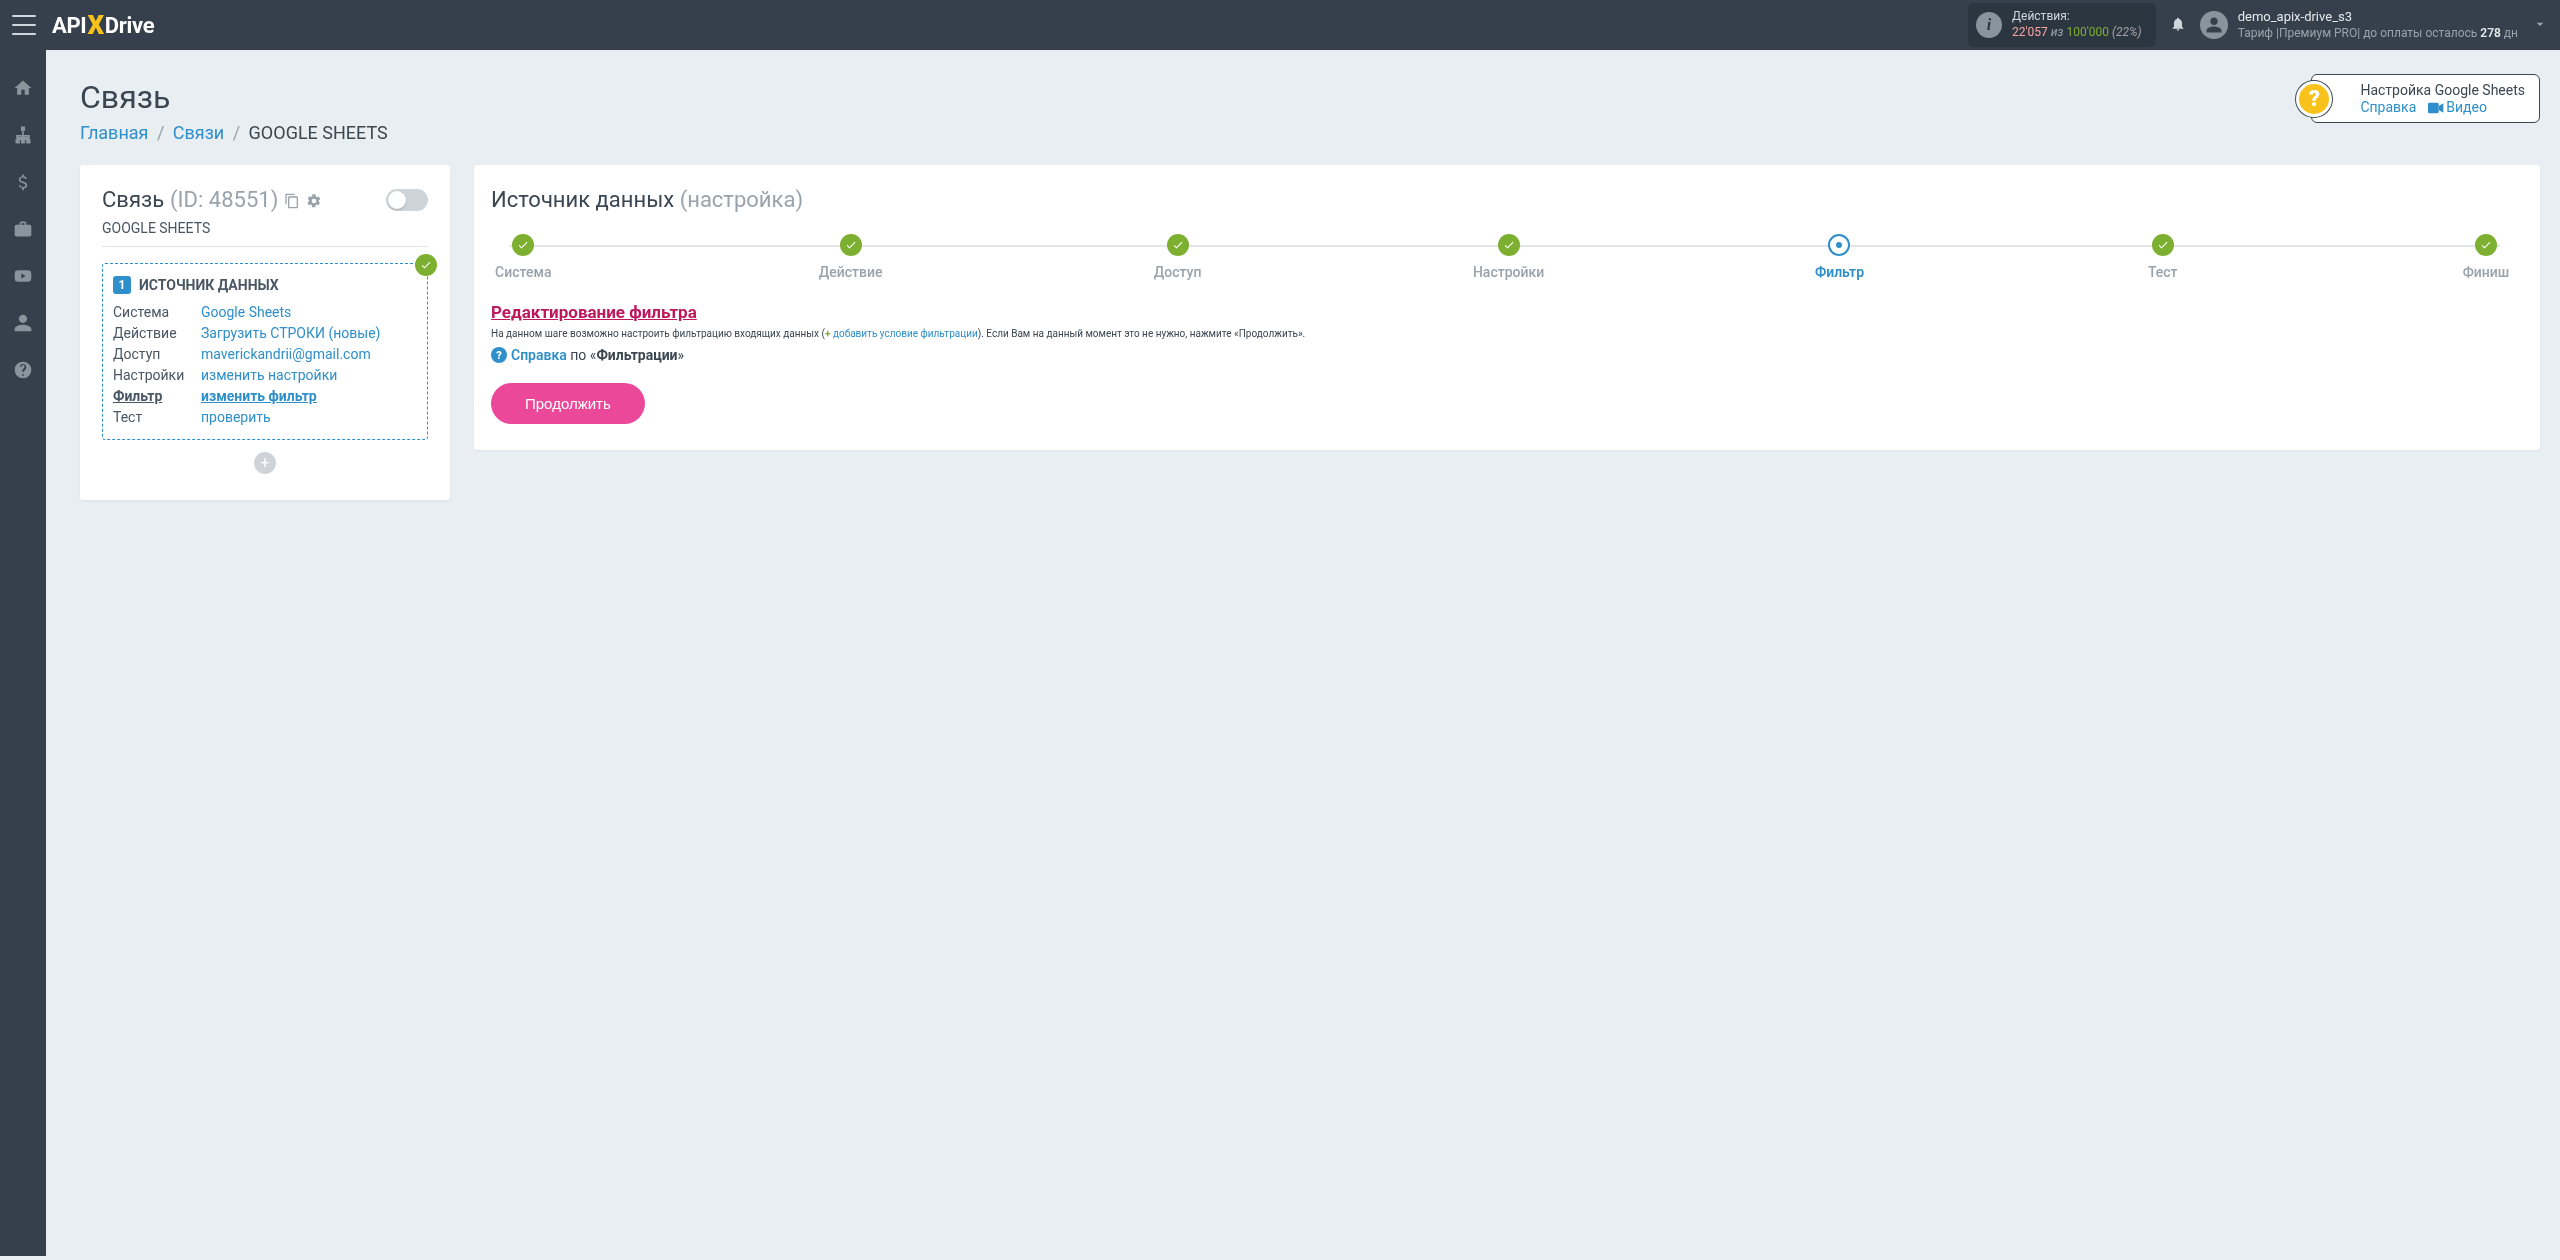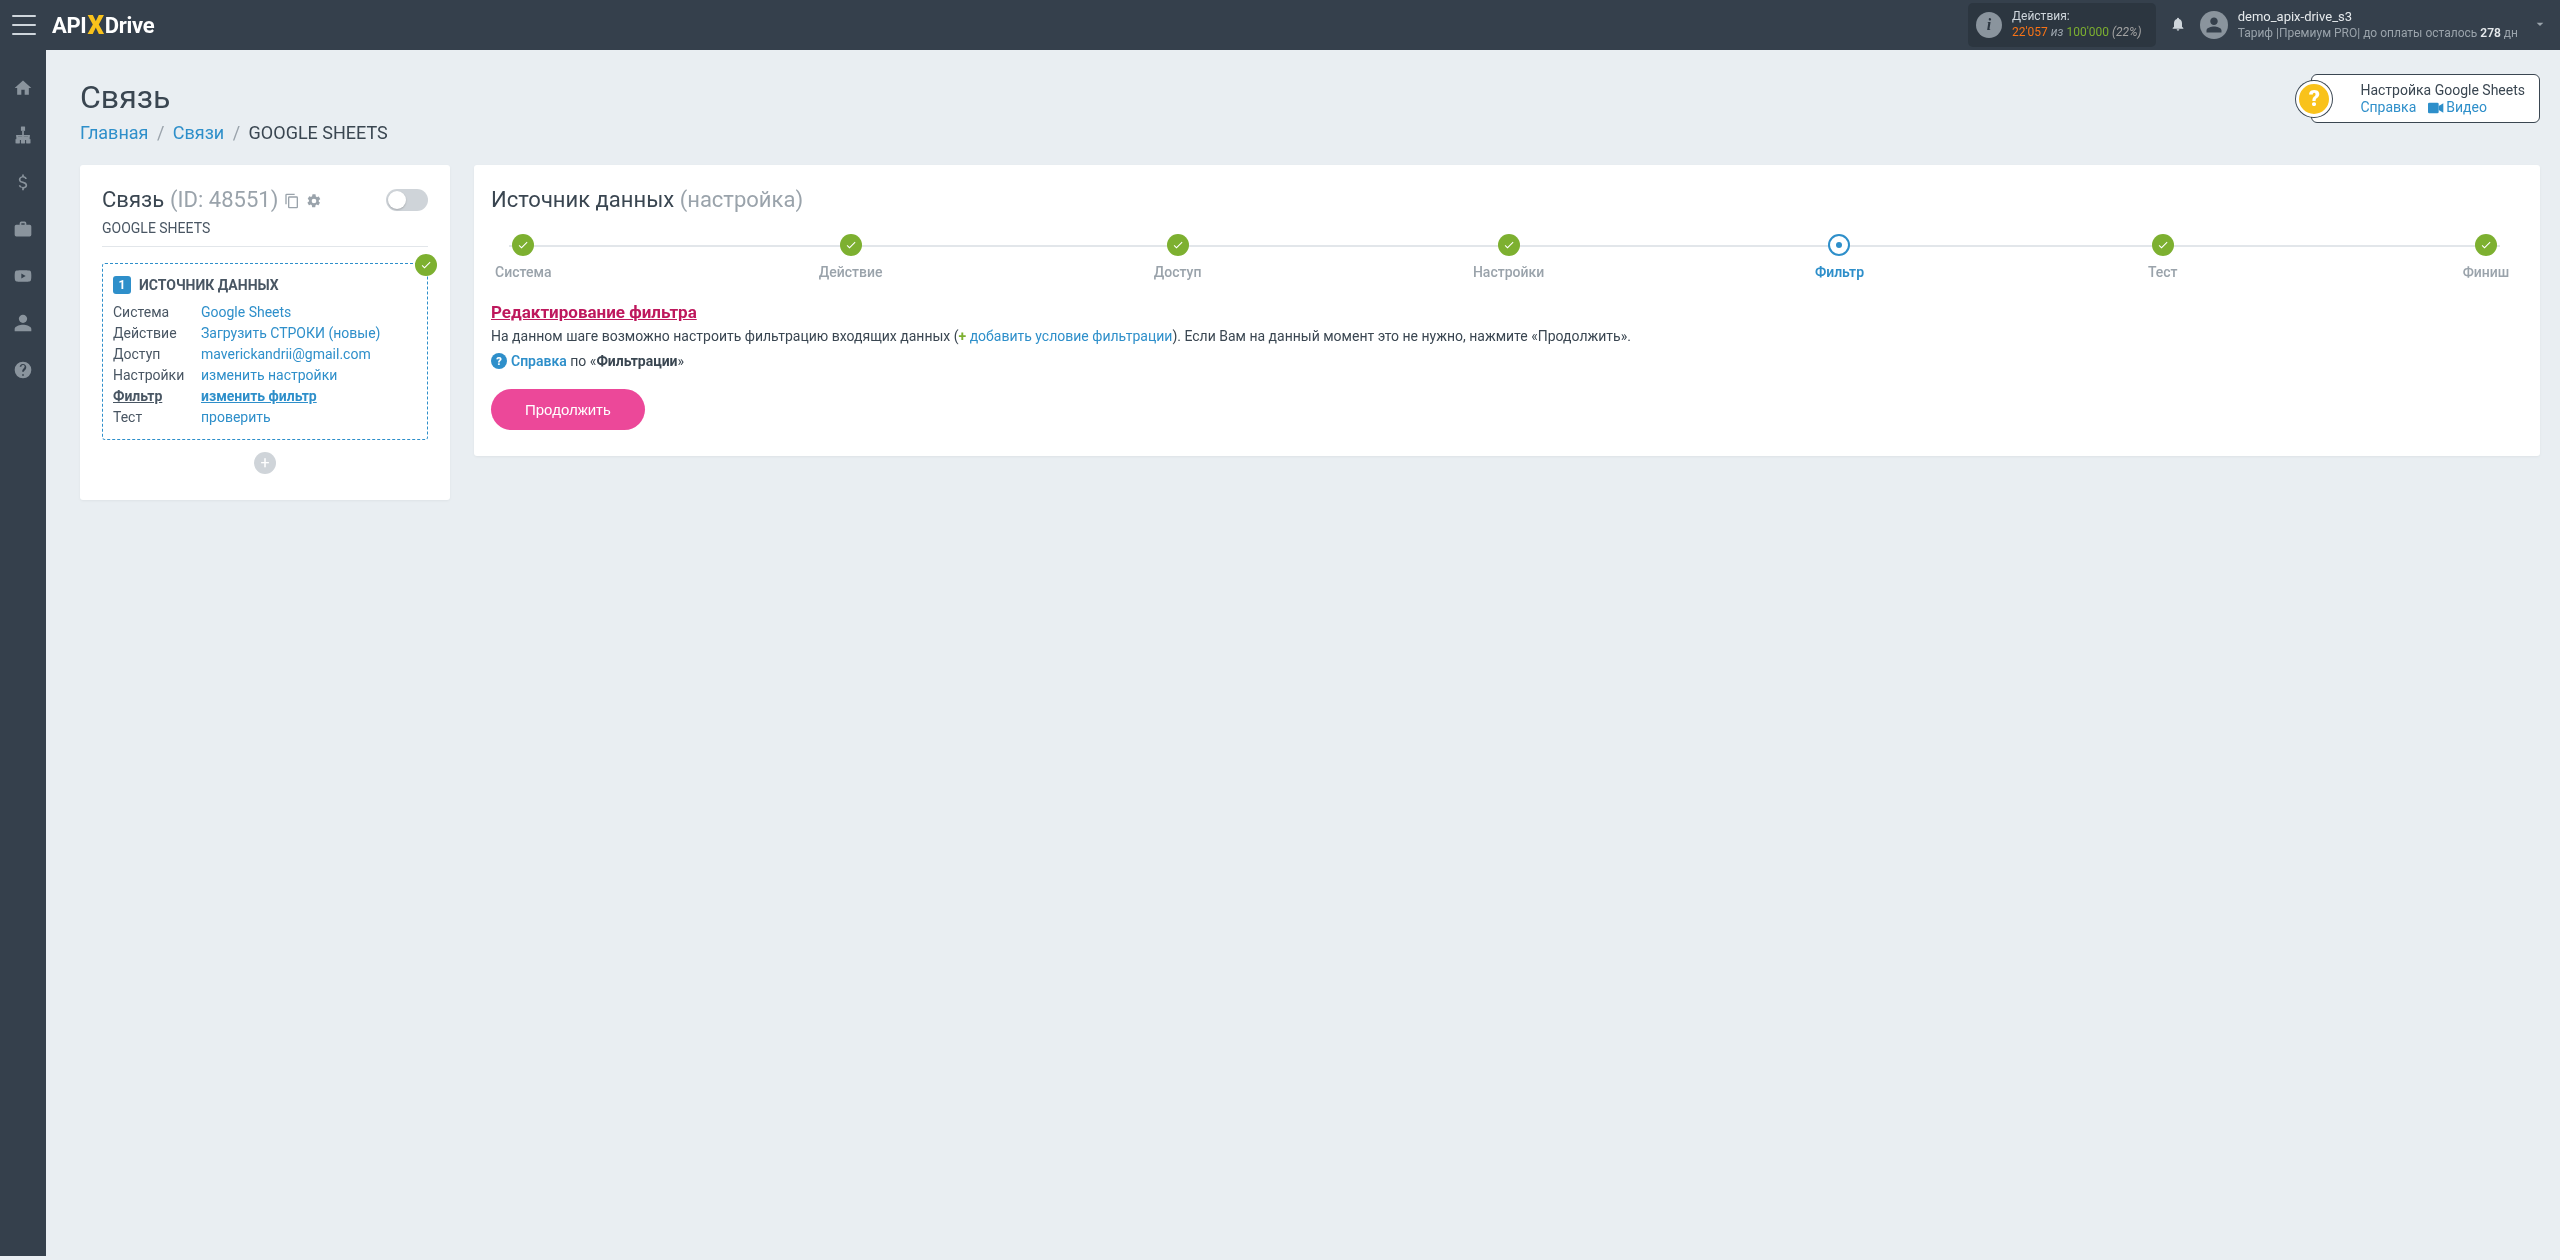--- a/index.html
+++ b/index.html
@@ -11,21 +11,21 @@
 .logo { font-size: 22px; font-weight: 700; display: flex; align-items: center; letter-spacing: -0.3px; }
 .logo .api { color: #fff; }
 .logo .x { color: #f9c21b; font-weight: 900; padding: 0 1px; font-size: 26px; }
 .logo .drive { color: #fff; }
 
 .topbar-right { margin-left: auto; display: flex; align-items: center; gap: 14px; }
 .actions-box { background: #2c3640; border-radius: 5px; padding: 6px 14px 6px 8px; display: flex; align-items: center; gap: 10px; cursor: pointer; }
 .info-circle { width: 26px; height: 26px; border-radius: 50%; background: #8a949d; display: flex; align-items: center; justify-content: center; font-weight: 900; color: #2c3640; font-family: Georgia, serif; font-style: italic; font-size: 16px; }
 .actions-text { font-size: 12px; line-height: 1.3; }
 .actions-text .line1 { color: #cfd6dc; }
-.actions-text .used { color: #f97316; }
+.actions-text .used { color: #fca5a5; }
 .actions-text .of-word { color: #9aa3ab; font-style: italic; }
 .actions-text .total { color: #7db030; }
 .actions-text .pct { color: #a3a3a3; font-style: italic; }
 .bell-icon { width: 16px; color: #cfd6dc; cursor: pointer; }
 .user-block { display: flex; align-items: center; gap: 10px; cursor: pointer; }
 .avatar { width: 28px; height: 28px; border-radius: 50%; background: #8a949d; display: flex; align-items: center; justify-content: center; }
 .avatar svg { width: 18px; height: 18px; fill: #35404c; }
 .user-text { font-size: 13px; line-height: 1.3; }
 .user-text .uname { color: #e5e9ec; }
 .user-text .tariff { color: #9aa3ab; font-size: 12px; }
@@ -88,21 +88,21 @@
 .stepper::before { content: ''; position: absolute; top: 11px; left: 18px; right: 18px; height: 2px; background: #e2e6ea; z-index: 0; }
 .step { display: flex; flex-direction: column; align-items: center; gap: 8px; z-index: 1; cursor: pointer; min-width: 56px; }
 .step .dot { width: 22px; height: 22px; border-radius: 50%; background: #7db030; display: flex; align-items: center; justify-content: center; }
 .step .dot svg { width: 12px; height: 12px; fill: #fff; }
 .step.active .dot { background: #fff; border: 2.5px solid #2e8fca; width: 22px; height: 22px; position: relative; }
 .step.active .dot::after { content: ''; width: 6px; height: 6px; background: #2e8fca; border-radius: 50%; }
 .step .slabel { font-size: 14px; color: #9aa3ab; font-weight: 500; }
 .step.active .slabel { color: #2e8fca; font-weight: 600; }
 
 .section-title { font-size: 17px; font-weight: 700; color: #be185d; text-decoration: underline; margin-bottom: 4px; }
-.section-desc { font-size: 14px; color: #3a4651; line-height: 1.5; margin-bottom: 4px; }
+.section-desc { font-size: 10px; color: #3a4651; line-height: 1.5; margin-bottom: 4px; }
 .section-desc a { color: #2e8fca; text-decoration: none; }
 .section-desc .plus { color: #7db030; font-weight: 700; }
 .help-line { font-size: 14px; color: #3a4651; display: flex; align-items: center; gap: 4px; margin-bottom: 20px; margin-top: 6px; }
 .help-line .q-icon { width: 16px; height: 16px; border-radius: 50%; background: #2e8fca; color: #fff; display: inline-flex; align-items: center; justify-content: center; font-size: 11px; font-weight: 900; }
 .help-line a { color: #2e8fca; text-decoration: none; font-weight: 600; }
 .help-line .filter-word { font-weight: 700; }
 
 .btn-primary { background: #ec4899; color: #fff; border: none; border-radius: 22px; padding: 12px 34px; font-size: 15px; font-weight: 500; cursor: pointer; }
 </style>
 </head>

